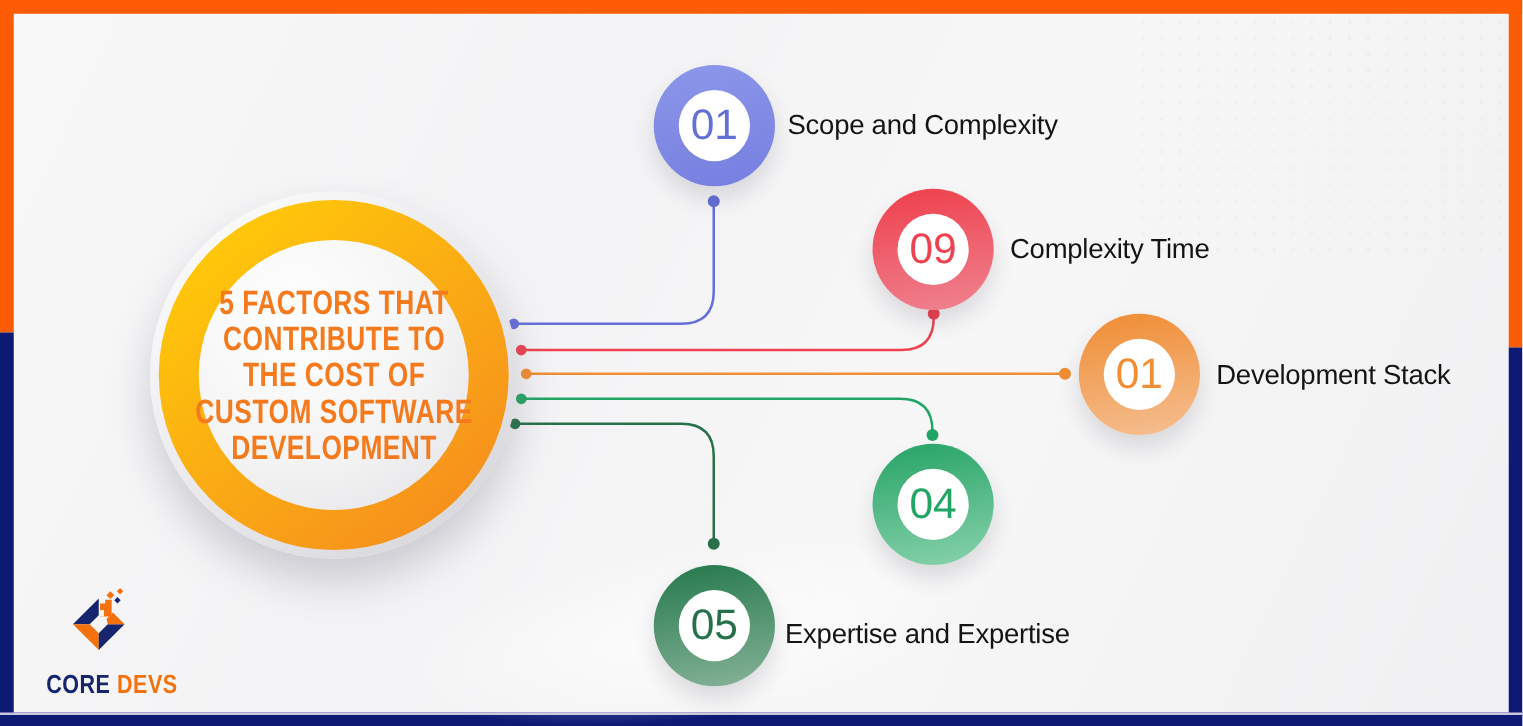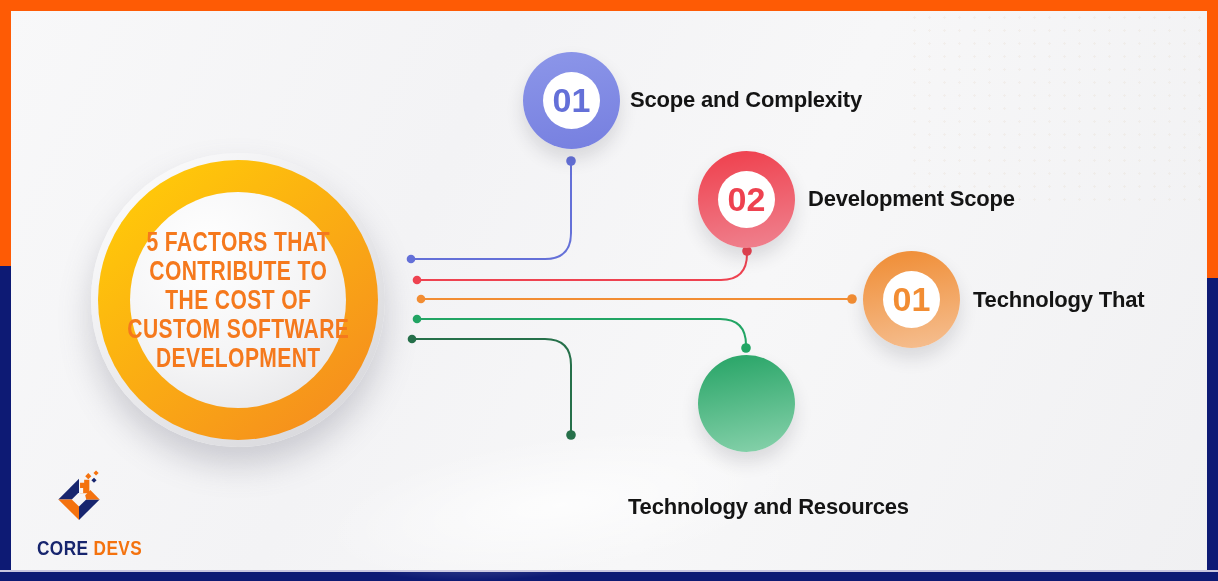--- a/index.html
+++ b/index.html
@@ -15,40 +15,40 @@
   .b-left-n{position:absolute;left:0;top:266px;width:11px;height:315px;background:var(--frame-navy);}
   .b-right-o{position:absolute;right:0;top:0;width:11px;height:278px;background:var(--frame-orange);}
   .b-right-n{position:absolute;right:0;top:278px;width:11px;height:303px;background:var(--frame-navy);}
   
   .dots{position:absolute;right:11px;top:11px;width:300px;height:195px;opacity:.45;
     background-image:radial-gradient(rgba(205,170,130,.22) 1.2px,transparent 1.3px);
     background-size:15px 13px;pointer-events:none;}
   .swoosh{position:absolute;left:300px;top:430px;width:520px;height:150px;transform:rotate(-8deg);
     background:radial-gradient(ellipse at center,rgba(255,255,255,.75) 0%,rgba(255,255,255,0) 65%);pointer-events:none;}
   
-  .big-outer{position:absolute;left:91px;top:153px;width:294px;height:294px;border-radius:50%;
+  .big-outer{position:absolute;left:120px;top:153px;width:294px;height:294px;border-radius:50%;
     background:linear-gradient(140deg,#fbfbfc 10%,#d6d6da 95%);
     box-shadow:0 18px 32px rgba(110,110,125,.30);}
   .big-ring{position:absolute;inset:7px;border-radius:50%;
     background:linear-gradient(140deg,var(--ring-from) 15%,var(--ring-to) 85%);}
   .big-inner{position:absolute;inset:39px;border-radius:50%;
     background:radial-gradient(circle at 35% 28%,#ffffff 0%,#f4f4f5 55%,#e1e1e4 100%);
     display:flex;align-items:center;justify-content:center;}
   .big-title{transform:scaleX(.78);transform-origin:50% 50%;text-align:center;
     color:var(--title-color);font-weight:700;font-size:27px;line-height:29px;
     letter-spacing:.5px;text-transform:uppercase;white-space:nowrap;}
   
   .node{position:absolute;width:97px;height:97px;}
   .ring{position:absolute;inset:0;border-radius:50%;
     background:linear-gradient(170deg,var(--rt) 10%,var(--rb) 95%);
     box-shadow:0 10px 18px rgba(40,40,60,.14);}
   .ninner{position:absolute;inset:20px;border-radius:50%;background:#fff;
     display:flex;align-items:center;justify-content:center;
-    font-weight:700;font-size:34px;color:var(--c);letter-spacing:0;}
-  .nlabel{position:absolute;transform:translateY(-50%);font-weight:700;font-size:22px;
+    font-weight:400;font-size:34px;color:var(--c);letter-spacing:0;}
+  .nlabel{position:absolute;transform:translateY(-50%);font-weight:400;font-size:22px;
     color:#141414;letter-spacing:-.2px;white-space:nowrap;}
   
   .wires{position:absolute;left:0;top:0;pointer-events:none;}
   .wires path{fill:none;stroke-width:2;stroke-linecap:round;}
   
   .logo{position:absolute;left:28px;top:466px;width:100px;height:100px;}
   .logo svg{position:absolute;left:20px;top:2px;}
   .logo-text{position:absolute;left:0;top:70px;width:100px;text-align:center;
     font-weight:700;font-size:21px;transform:scaleX(.82);transform-origin:50% 50%;
     letter-spacing:.5px;white-space:nowrap;}
@@ -103,35 +103,40 @@
   </div>
 
   <div class="node" style="left:523px;top:52px;">
     <div class="ring" style="--rt: #8a94e8; --rb: #7780e0;"></div>
     <div class="ninner" style="--c: #6470d8;">01</div>
   </div>
   <div class="nlabel" style="left:630px;top:100px;">Scope and Complexity</div>
 
   <div class="node" style="left:698px;top:151px;">
     <div class="ring" style="--rt: #ef4552; --rb: #ef808d;"></div>
-    <div class="ninner" style="--c: #ee4250;">02</div>
+    <div class="ninner" style="--c: #ee4250;">09</div>
   </div>
-  <div class="nlabel" style="left:808px;top:199px;">Development Scope</div>
+  <div class="nlabel" style="left:808px;top:199px;">Complexity Time</div>
 
   <div class="node" style="left:863px;top:251px;">
     <div class="ring" style="--rt: #f0913c; --rb: #f5bd8e;"></div>
     <div class="ninner" style="--c: #f28d33;">01</div>
   </div>
-  <div class="nlabel" style="left:973px;top:300px;">Technology That</div>
+  <div class="nlabel" style="left:973px;top:300px;">Development Stack</div>
 
   <div class="node" style="left:698px;top:355px;">
     <div class="ring" style="--rt: #2fa86c; --rb: #84d0a9;"></div>
+    <div class="ninner" style="--c: #22a564;">04</div>
   </div>
 
-  <div class="nlabel" style="left:628px;top:507px;">Technology and Resources</div>
+  <div class="node" style="left:523px;top:452px;">
+    <div class="ring" style="--rt: #2e7e53; --rb: #82b096;"></div>
+    <div class="ninner" style="--c: #26704a;">05</div>
+  </div>
+  <div class="nlabel" style="left:628px;top:507px;">Expertise and Expertise</div>
 
   <div class="logo">
     <svg width="62" height="70" viewBox="0 0 120 130">
       <polygon points="60,18 20,58 46,58 60,44" fill="#17256e"></polygon>
       <polygon points="20,58 60,98 60,72 46,58" fill="#f4720e"></polygon>
       <polygon points="60,98 100,58 74,58 60,72" fill="#17256e"></polygon>
       <polygon points="100,58 82,40 72,50 74,58" fill="#f4720e"></polygon>
       <polygon points="62,46 62,26 70,26 70,20 80,20 80,46" fill="#f4720e"></polygon>
       <rect x="62" y="36" width="6" height="10" fill="#f7f7f8"></rect>
       <polygon points="78,7 84,13 78,19 72,13" fill="#f4720e"></polygon>

